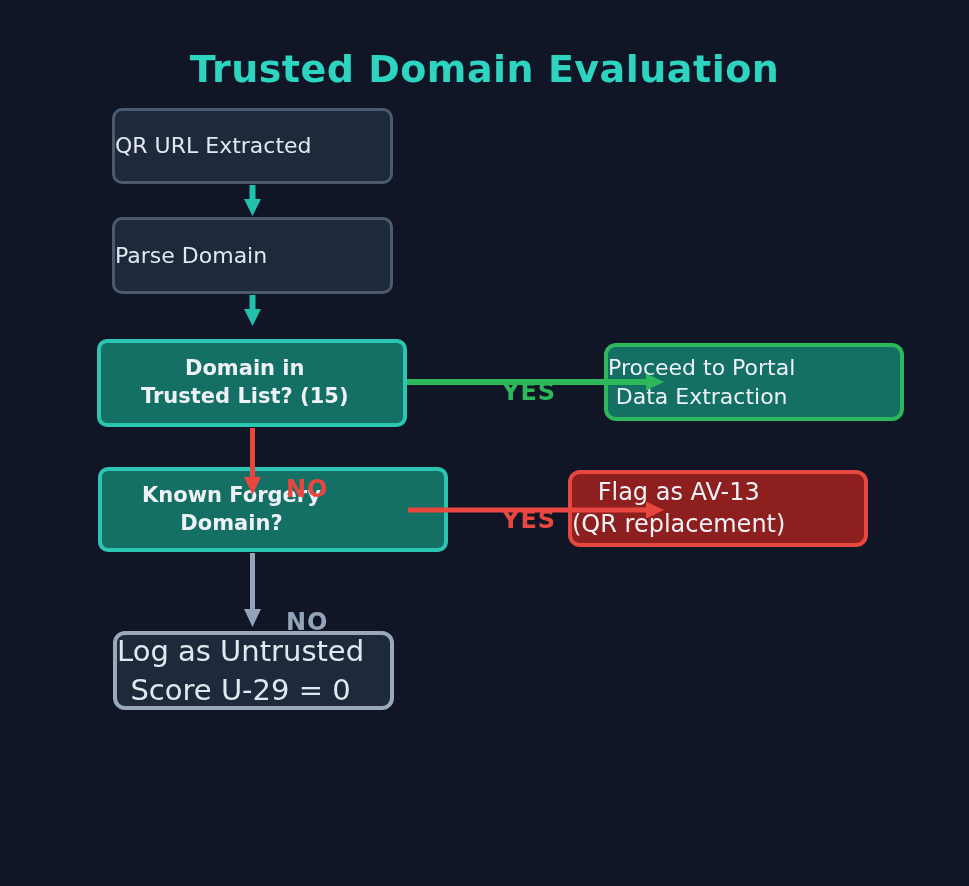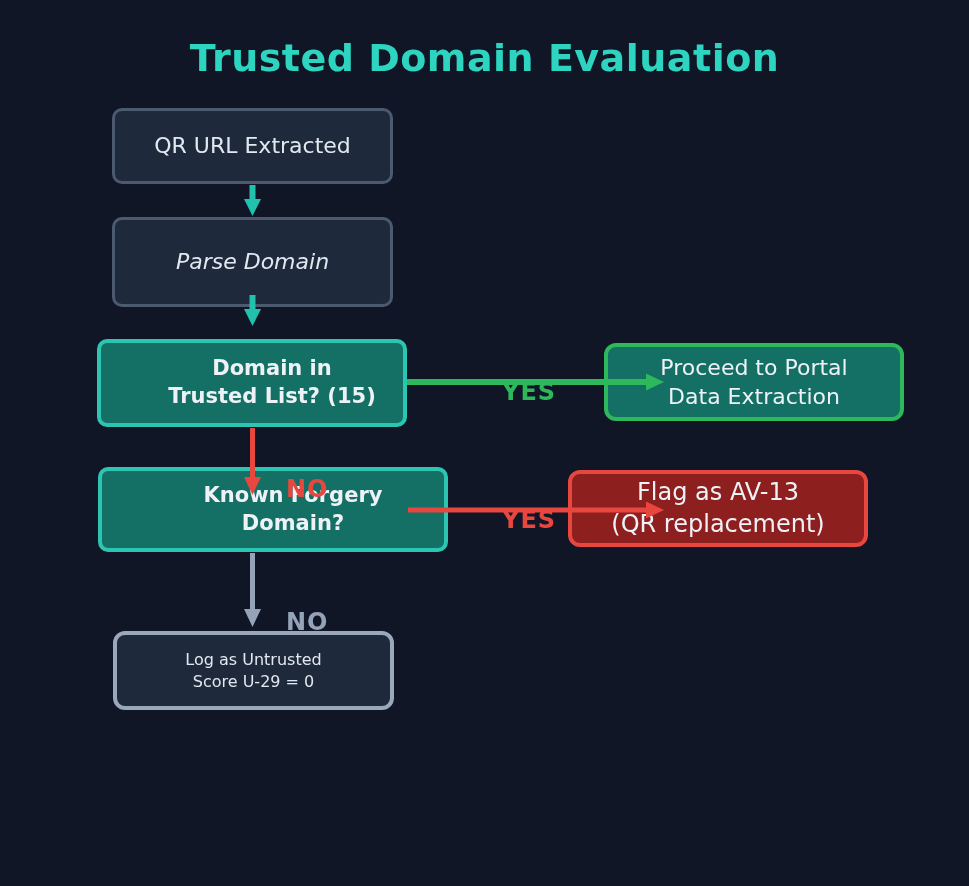--- a/index.html
+++ b/index.html
@@ -8,45 +8,45 @@
     background:var(--bg,#101626);
   }
   .canvas{
     position:relative;
     width:969px;height:886px;
     background:var(--bg,#101626);
     overflow:hidden;
   }
   .title{
     position:absolute;left:0;right:0;top:36px;
-    margin:0;text-align:center;
+    margin:11px;text-align:center;
     font-size:38px;font-weight:bold;
     color:var(--title-color,#2dd4bf);
     letter-spacing:0.5px;
   }
   .node{
     position:absolute;
     box-sizing:border-box;
-    display:flex;align-items:center;justify-content:center;
+    display:flex;align-items:center;
     text-align:center;
     white-space:pre-line;
     line-height:1.32;
     border-radius:10px;
   }
   .node-slate{
     background:var(--node-fill);
     border:3px solid var(--node-border);
     color:var(--text-light);
     font-size:22px;
   }
   .node-slate-light{
     background:var(--node-fill);
     border:4px solid var(--node-border-light);
     color:var(--text-light);
-    font-size:16px;
+    font-size:29px;
     border-radius:12px;
   }
   .node-decision{
     background:var(--teal-fill);
     border:4px solid var(--teal-border);
     color:var(--text-white);
     font-size:21px;
     font-weight:bold;
     padding-left:40px;
   }
@@ -58,21 +58,21 @@
     border-radius:12px;
   }
   .node-danger{
     background:var(--red-fill);
     border:4px solid var(--red);
     color:var(--text-white);
     font-size:24px;
     border-radius:12px;
   }
   .n-qr     {left:112px;top:108px;width:281px;height:76px;}
-  .n-parse  {left:112px;top:217px;width:281px;height:90px;font-style:italic;}
+  .n-parse  {left:112px;top:217px;width:281px;height:77px;}
   .n-trusted{left:97px; top:339px;width:310px;height:88px;}
   .n-proceed{left:568px;top:343px;width:300px;height:78px;margin-left:36px;}
   .n-forgery{left:98px; top:467px;width:350px;height:85px;}
   .n-flag   {left:568px;top:470px;width:300px;height:77px;}
   .n-log    {left:113px;top:631px;width:281px;height:79px;}
 
   .arrows{
     position:absolute;left:0;top:0;
     pointer-events:none;
   }

